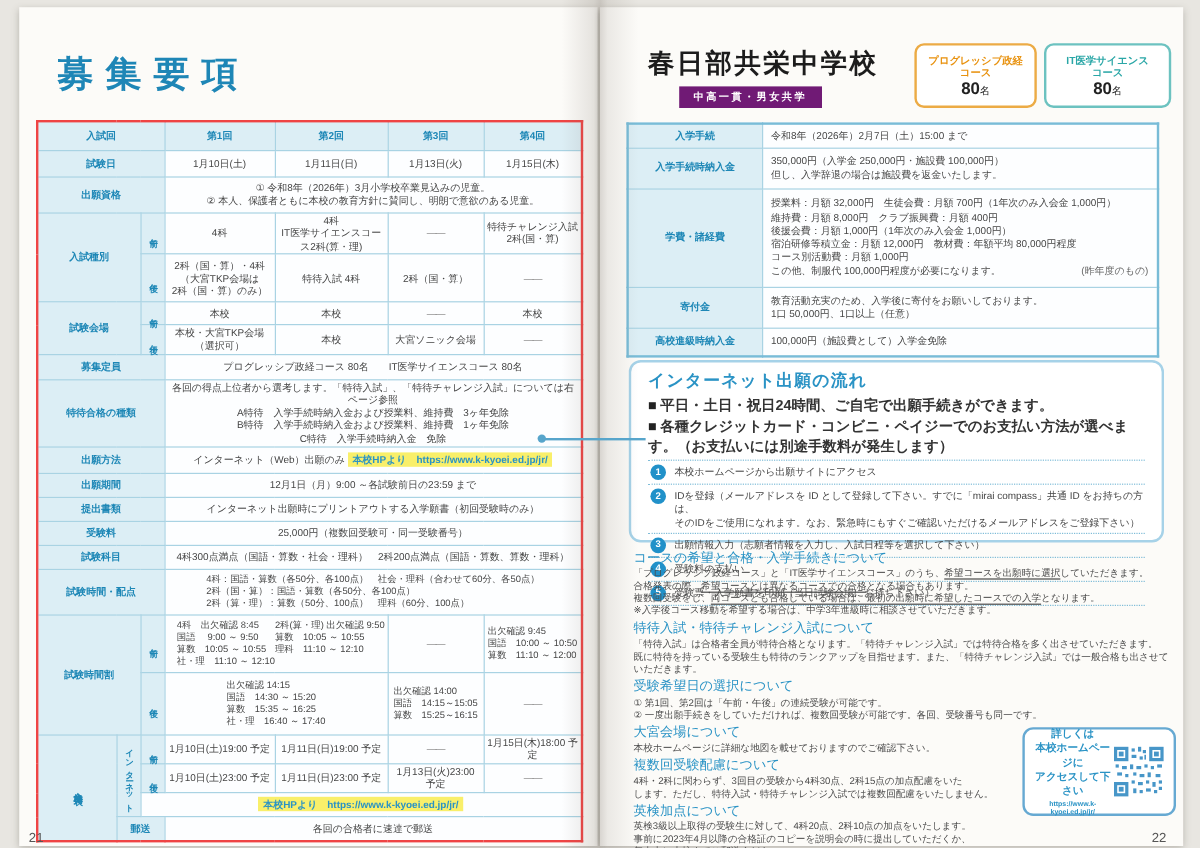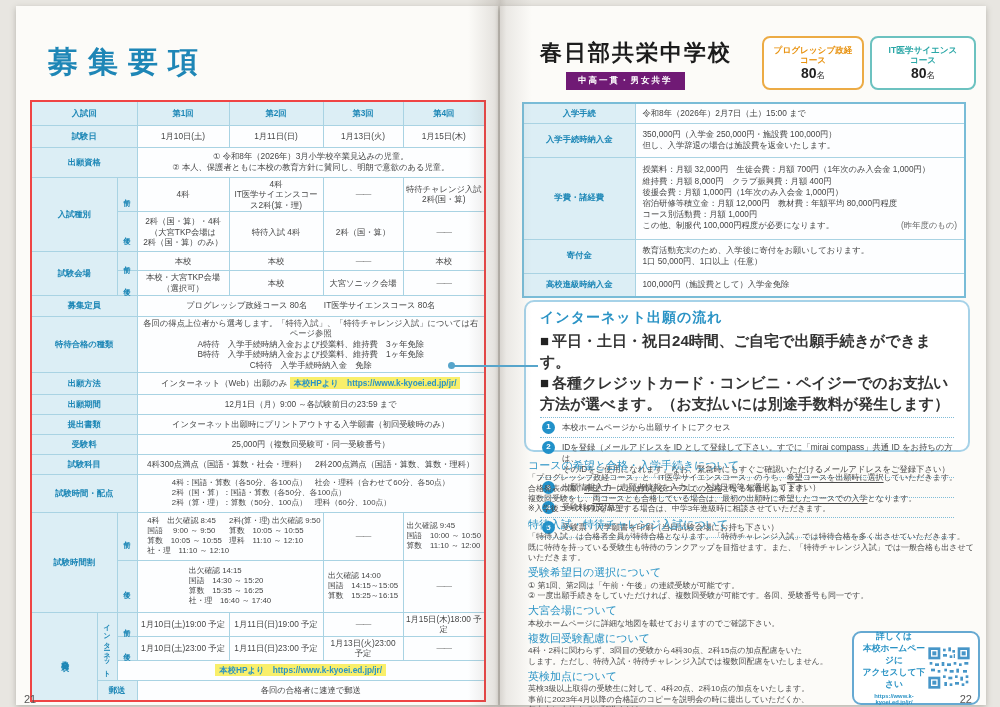--- a/index.html
+++ b/index.html
@@ -52,38 +52,38 @@
   table.fees { position:absolute; left:22px; top:96px; border-collapse:collapse; table-layout:fixed; width:442px;
                font-size:8.3px; color:#454545; background:#fdfeff; border:2px solid #79bcd7; }
   table.fees td { border:1px solid #a9d3e3; padding:2px 7px; vertical-align:middle; line-height:1.35; text-align:left; }
   table.fees td.lbl { text-align:center; padding:2px 2px; }
   .fee-last { display:flex; justify-content:space-between; }
   .fee-note { color:#666; }
 
   .flow-box { position:absolute; left:24px; top:294px; width:446px; height:152px; border:2px solid #a6d2e8; border-radius:10px;
               background:#fff; padding:7px 14px 4px 14px; }
   .flow-title { font-size:14px; font-weight:bold; color:#2a93c5; letter-spacing:1px; margin-bottom:3px; }
-  .flow-bullet { font-size:15px; font-weight:bold; color:#333; line-height:1.4; }
+  .flow-bullet { font-size:12px; font-weight:bold; color:#333; line-height:1.4; }
   .flow-bullet .sq { color:#222; margin-right:3px; }
   .flow-steps { margin-top:3px; }
   .flow-step { display:flex; align-items:flex-start; gap:7px; padding:3px 0 3px 2px; border-top:1px dotted #7fbcd8; font-size:8.3px; color:#454545; line-height:1.3; }
   .flow-step:last-child { border-bottom:1px dotted #7fbcd8; }
   .step-num { flex:0 0 13px; height:13px; border-radius:50%; background:#2191c9; color:#fff; font-size:8px; font-weight:bold;
               display:flex; align-items:center; justify-content:center; margin-top:0px; }
   .step-text { white-space:pre-line; padding-top:1px; }
 
   .sections { position:absolute; left:28px; top:452px; width:450px; }
   .section { margin-bottom:2px; }
   .sec-head { font-size:11px; font-weight:normal; color:#2a93c5; line-height:1.3; margin-bottom:1px; }
   .sec-body { font-size:8px; color:#4a4a4a; line-height:1.3; white-space:pre-line; }
   .narrow .sec-body { width:336px; }
   .u { text-decoration:underline; text-underline-offset:1.5px; }
 
   .qr-box { position:absolute; left:352px; top:600px; width:128px; height:74px; border:2px solid #66a9d2; border-radius:9px;
-            background:#fff; display:flex; align-items:center; justify-content:space-between; padding:5px 7px;margin-top:25px; }
+            background:#fff; display:flex; align-items:center; justify-content:space-between; padding:5px 7px; }
   .qr-text { text-align:center; flex:1; }
   .qr-line { font-size:8.8px; font-weight:bold; color:#2a93c5; line-height:1.35; white-space:pre-line; }
   .qr-url { font-size:5.8px; font-weight:bold; color:#2a93c5; margin-top:2px; }
   .qr-img { flex:0 0 44px; }
 </style>
 </head>
 <body>
 
 <div class="page" id="page-left">
   <div class="doc-title">募集要項</div>

